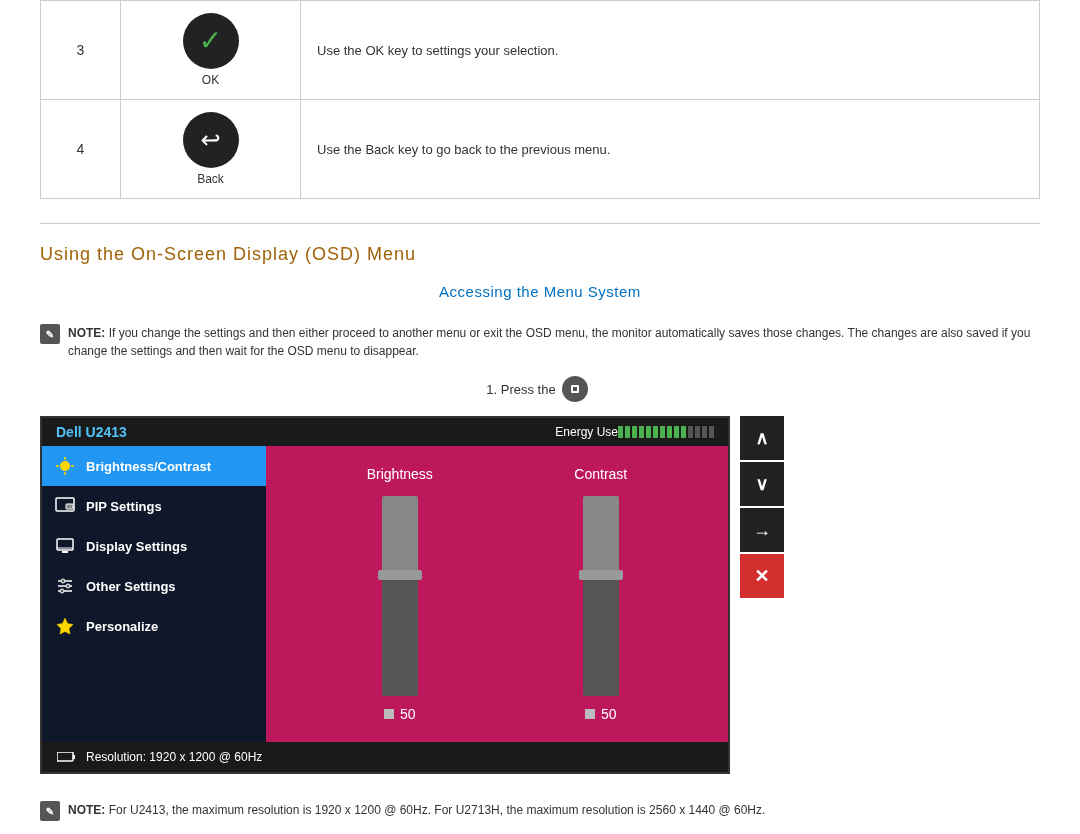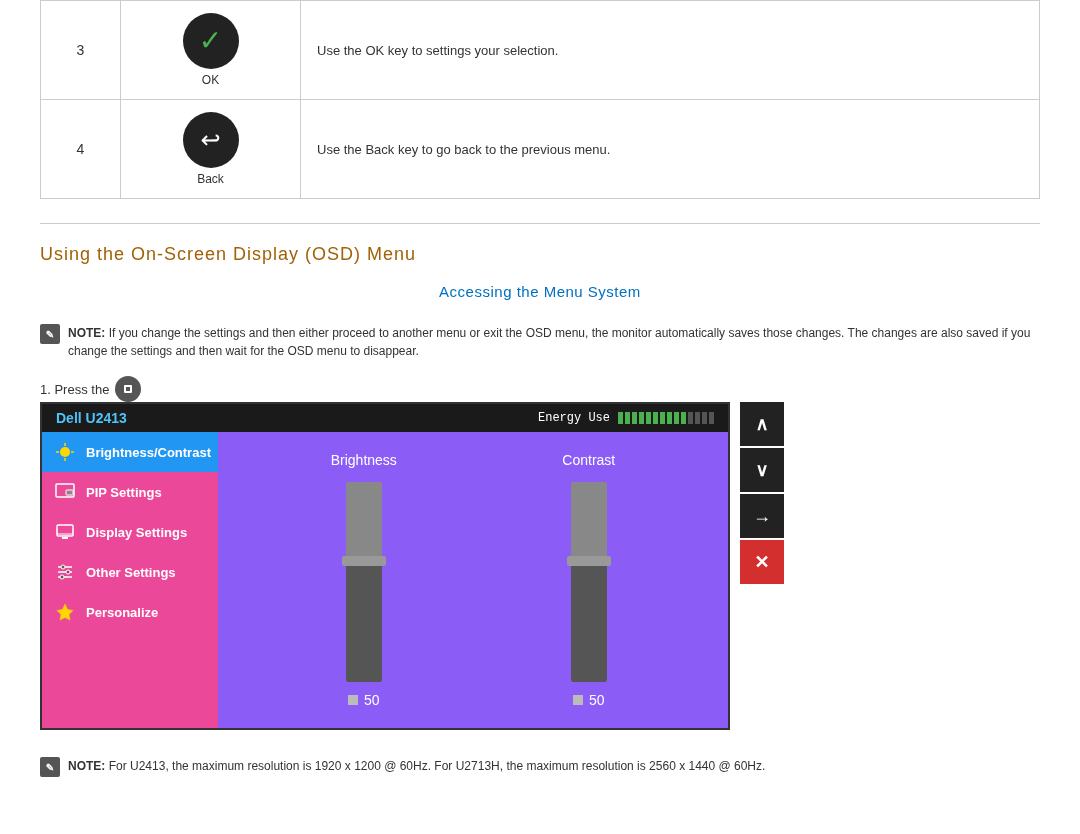--- a/index.html
+++ b/index.html
@@ -106,21 +106,23 @@
       line-height: 1.5;
     }
     .note-text strong {
       font-weight: bold;
     }
 
     
     .press-line {
       display: flex;
       align-items: center;
+      margin-bottom: 14px;
       font-size: 13px;
+      justify-content: center;
     }
     .key-icon {
       width: 26px;
       height: 26px;
       background: #555;
       border-radius: 50%;
       display: inline-flex;
       align-items: center;
       justify-content: center;
       margin: 0 4px;
@@ -152,22 +154,20 @@
       padding: 6px 14px;
     }
     .osd-brand {
       color: #4fc3f7;
       font-size: 14px;
       font-weight: bold;
     }
     .osd-energy {
       display: flex;
       align-items: center;
-      gap: 8px;
-      font-family: Liberation Mono, monospace;
     }
     .osd-energy-label {
       color: #fff;
       font-size: 12px;
     }
     .energy-bar {
       display: flex;
       gap: 2px;
     }
     .energy-seg {
@@ -178,22 +178,22 @@
     .energy-seg.dim {
       background: #555;
     }
 
     .osd-body {
       display: flex;
     }
 
     
     .osd-menu {
-      width: 176px;
-      background: #ec4899;
+      width: 224px;
+      background: #0f172a;
       padding: 0;
     }
     .osd-menu-item {
       display: flex;
       align-items: center;
       padding: 9px 12px;
       cursor: pointer;
       gap: 10px;
     }
     .osd-menu-item.active {
@@ -212,21 +212,21 @@
       font-size: 13px;
       font-weight: bold;
     }
     .osd-menu-item.active .osd-menu-label {
       color: #fff;
     }
 
     
     .osd-content {
       flex: 1;
-      background: #8b5cf6;
+      background: #be185d;
       padding: 20px 30px;
       display: flex;
       justify-content: space-around;
       align-items: flex-start;
       text-align: right;
     }
     .osd-slider-group {
       display: flex;
       flex-direction: column;
       align-items: center;
@@ -484,20 +484,29 @@
               <div class="osd-slider-handle"></div>
             </div>
             <div class="osd-slider-value">
               <div class="osd-slider-indicator"></div>
               <span>50</span>
             </div>
           </div>
         </div>
     </div>
 
+    <div class="osd-footer">
+      <div class="osd-footer-icon">
+        <svg width="18" height="10" viewBox="0 0 18 10">
+          <rect x="0" y="0" width="16" height="9" rx="1" fill="none" stroke="#fff" stroke-width="1.5"></rect>
+          <rect x="16" y="3" width="2" height="4" fill="#fff"></rect>
+        </svg>
+      </div>
+      <span class="osd-footer-text">Resolution: 1920 x 1200 @ 60Hz</span>
+    </div>
   </div>
 
   <div class="osd-nav-buttons" id="nav-buttons">
       <div class="nav-btn">
         <span class="nav-btn-text">∧</span>
       </div>
       <div class="nav-btn">
         <span class="nav-btn-text">∨</span>
       </div>
       <div class="nav-btn">

